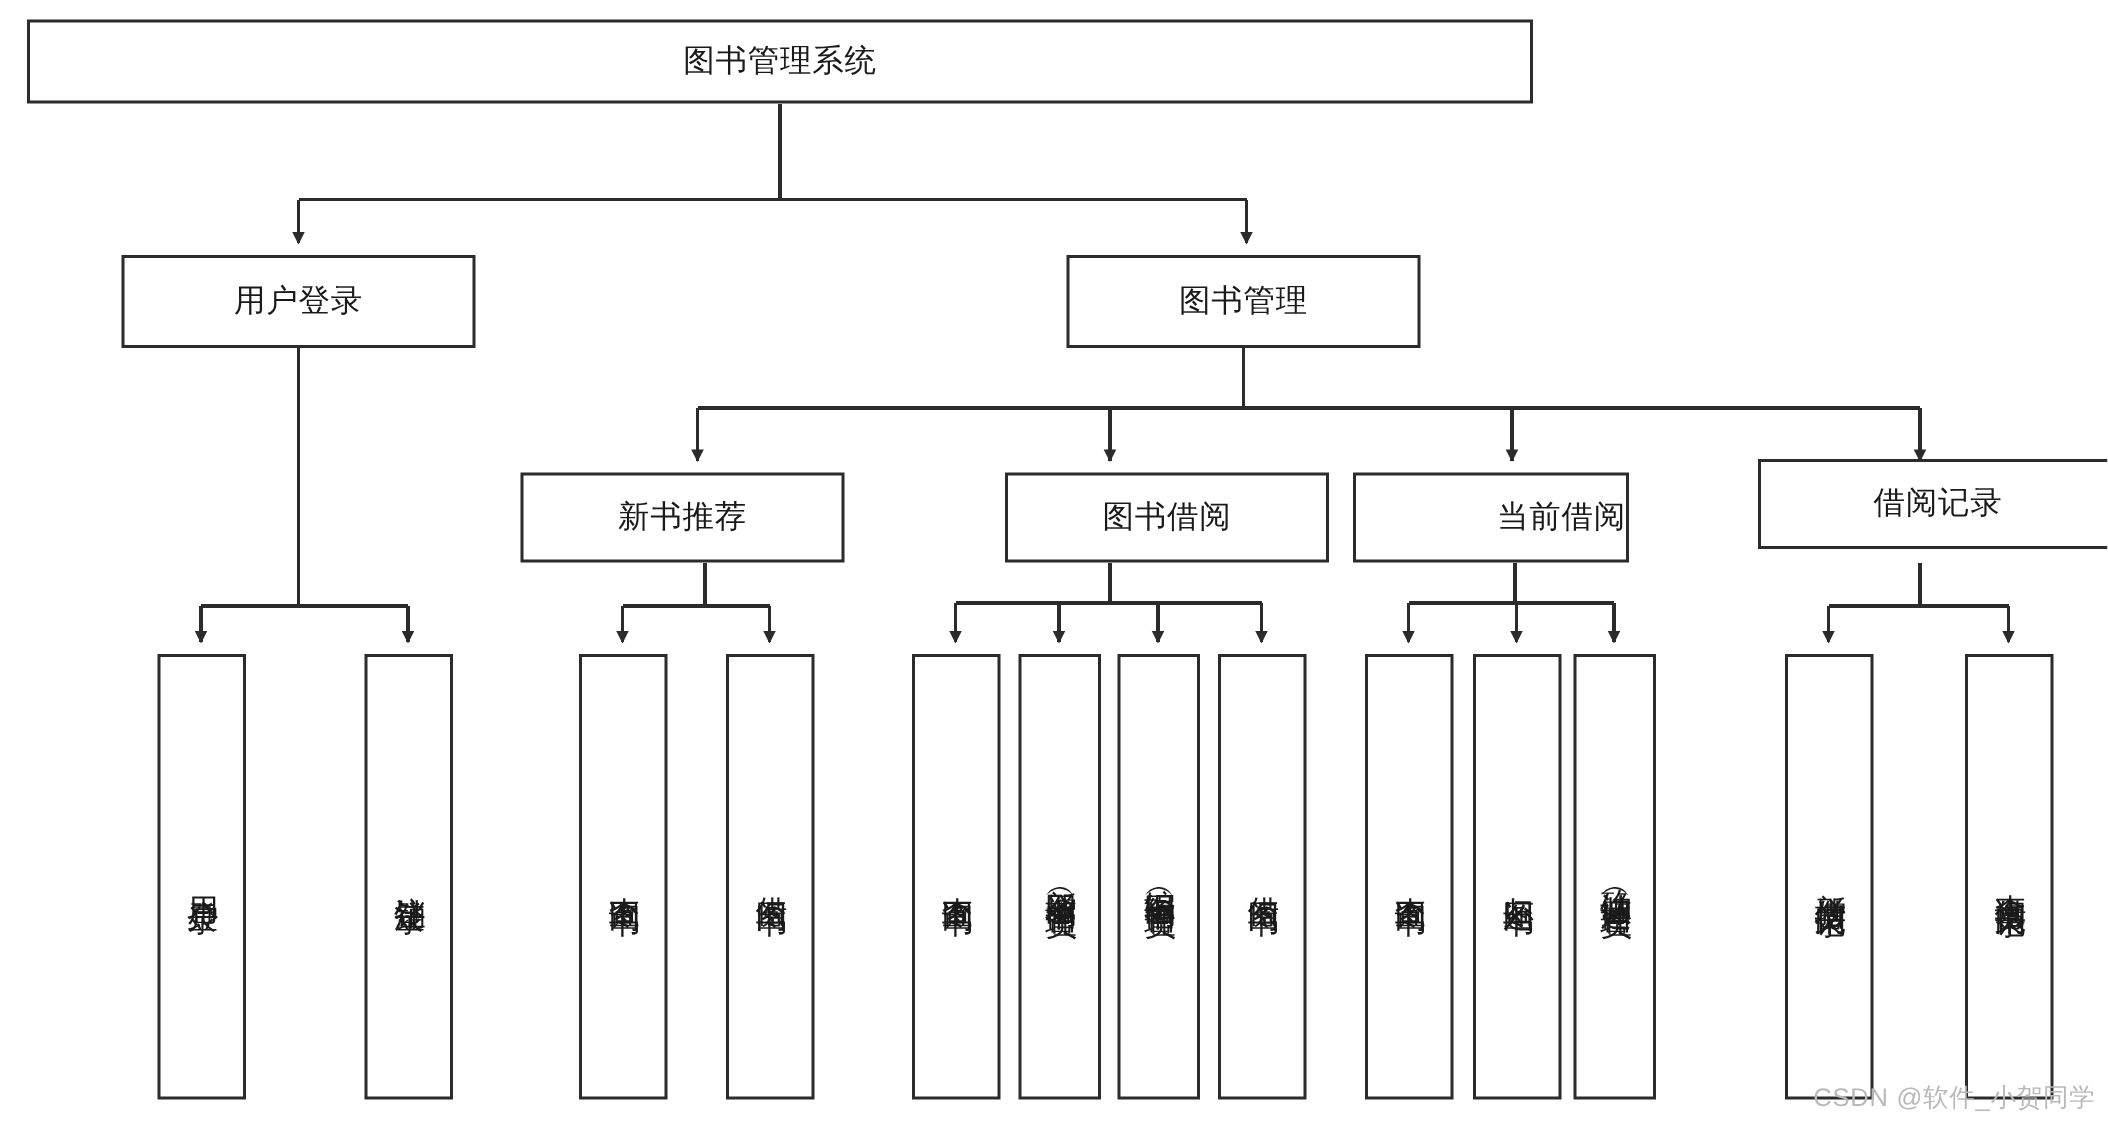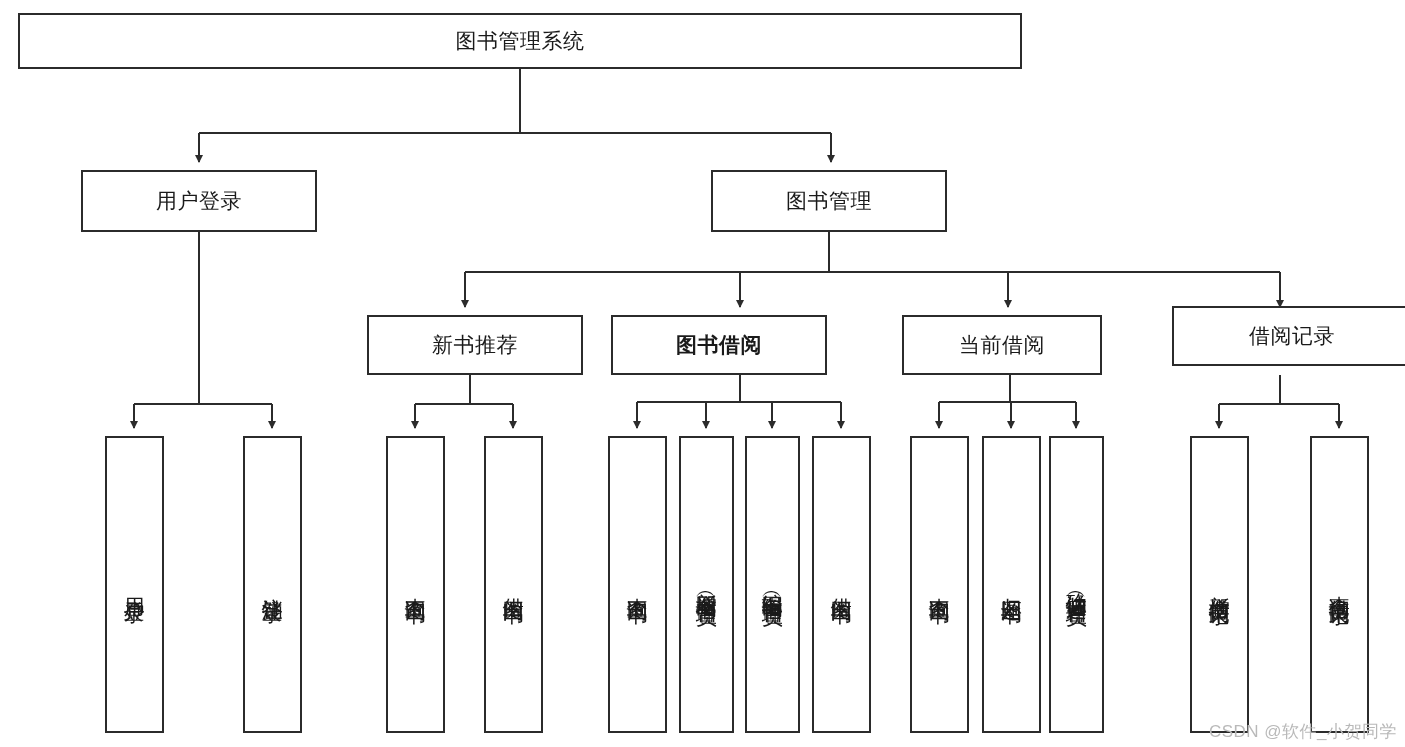--- a/index.html
+++ b/index.html
@@ -135,27 +135,27 @@
     <span class="node-label">图书管理系统</span>
   </div>
 
   <div class="node horizontal" style="left:81px; top:170px; width:236px; height:62px;">
     <span class="node-label">用户登录</span>
   </div>
   <div class="node horizontal" style="left:711px; top:170px; width:236px; height:62px;align-items:center;">
     <span class="node-label">图书管理</span>
   </div>
 
-  <div class="node horizontal" style="left:367px; top:315px; width:216px; height:60px;">
+  <div class="node horizontal" style="left:347px; top:315px; width:216px; height:60px;">
     <span class="node-label">新书推荐</span>
   </div>
-  <div class="node horizontal" style="left:611px; top:315px; width:216px; height:60px;font-weight:bold;">
+  <div class="node horizontal" style="left:670px; top:315px; width:216px; height:60px;">
     <span class="node-label">图书借阅</span>
   </div>
-  <div class="node horizontal" style="left:902px; top:315px; width:200px; height:60px;">
+  <div class="node horizontal" style="left:902px; top:315px; width:184px; height:60px;justify-content:flex-end;">
     <span class="node-label">当前借阅</span>
   </div>
   <div class="node horizontal" style="left:1172px; top:306px; width:240px; height:60px;">
     <span class="node-label">借阅记录</span>
   </div>
 
   <div class="node vertical" style="left:105px; top:436px; width:59px; height:297px;">
     <span class="node-label">用户登录</span>
   </div>
   <div class="node vertical" style="left:243px; top:436px; width:59px; height:297px;">

